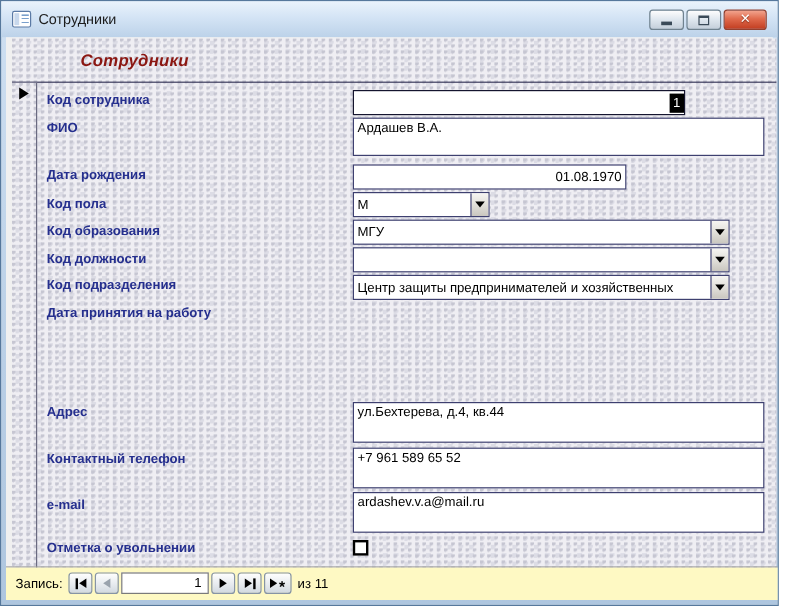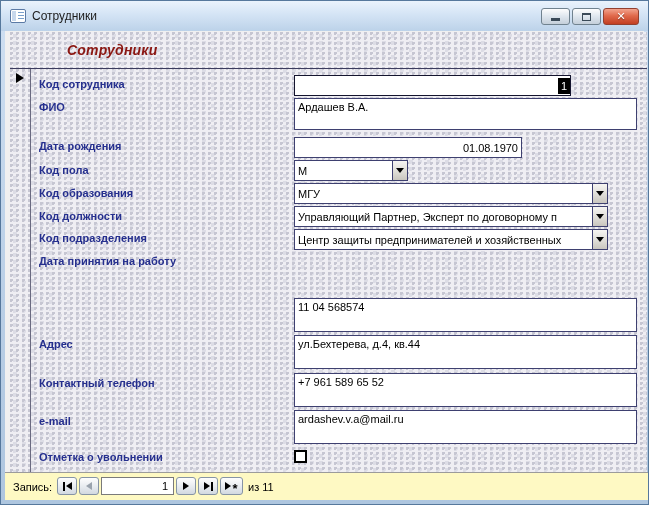--- a/index.html
+++ b/index.html
@@ -144,38 +144,34 @@
       </div>
 
       <div class="cbox" style="left:284px;top:151px;width:314px;height:21px">
         <span class="val">МГУ</span>
         <span class="drop">
             <span class="tri-d"></span>
           </span>
       </div>
 
       <div class="cbox" style="left:284px;top:174px;width:314px;height:21px">
-        <span class="val">Управляющий Партнер, Эксперт по договорному п</span>
         <span class="drop">
             <span class="tri-d"></span>
           </span>
       </div>
 
       <div class="cbox" style="left:284px;top:197px;width:314px;height:21px">
         <span class="val">Центр защиты предпринимателей и хозяйственных</span>
         <span class="drop">
             <span class="tri-d"></span>
           </span>
       </div>
 
 
 
-      <div class="tbox multi" style="left:284px;top:266px;width:343px;height:34px">
-        <span class="val">11 04 568574</span>
-      </div>
 
       <div class="tbox multi" style="left:284px;top:303px;width:343px;height:34px">
         <span class="val">ул.Бехтерева, д.4, кв.44</span>
       </div>
 
       <div class="tbox multi" style="left:284px;top:341px;width:343px;height:34px">
         <span class="val">+7 961 589 65 52</span>
       </div>
 
       <div class="tbox multi" style="left:284px;top:378px;width:343px;height:34px">

